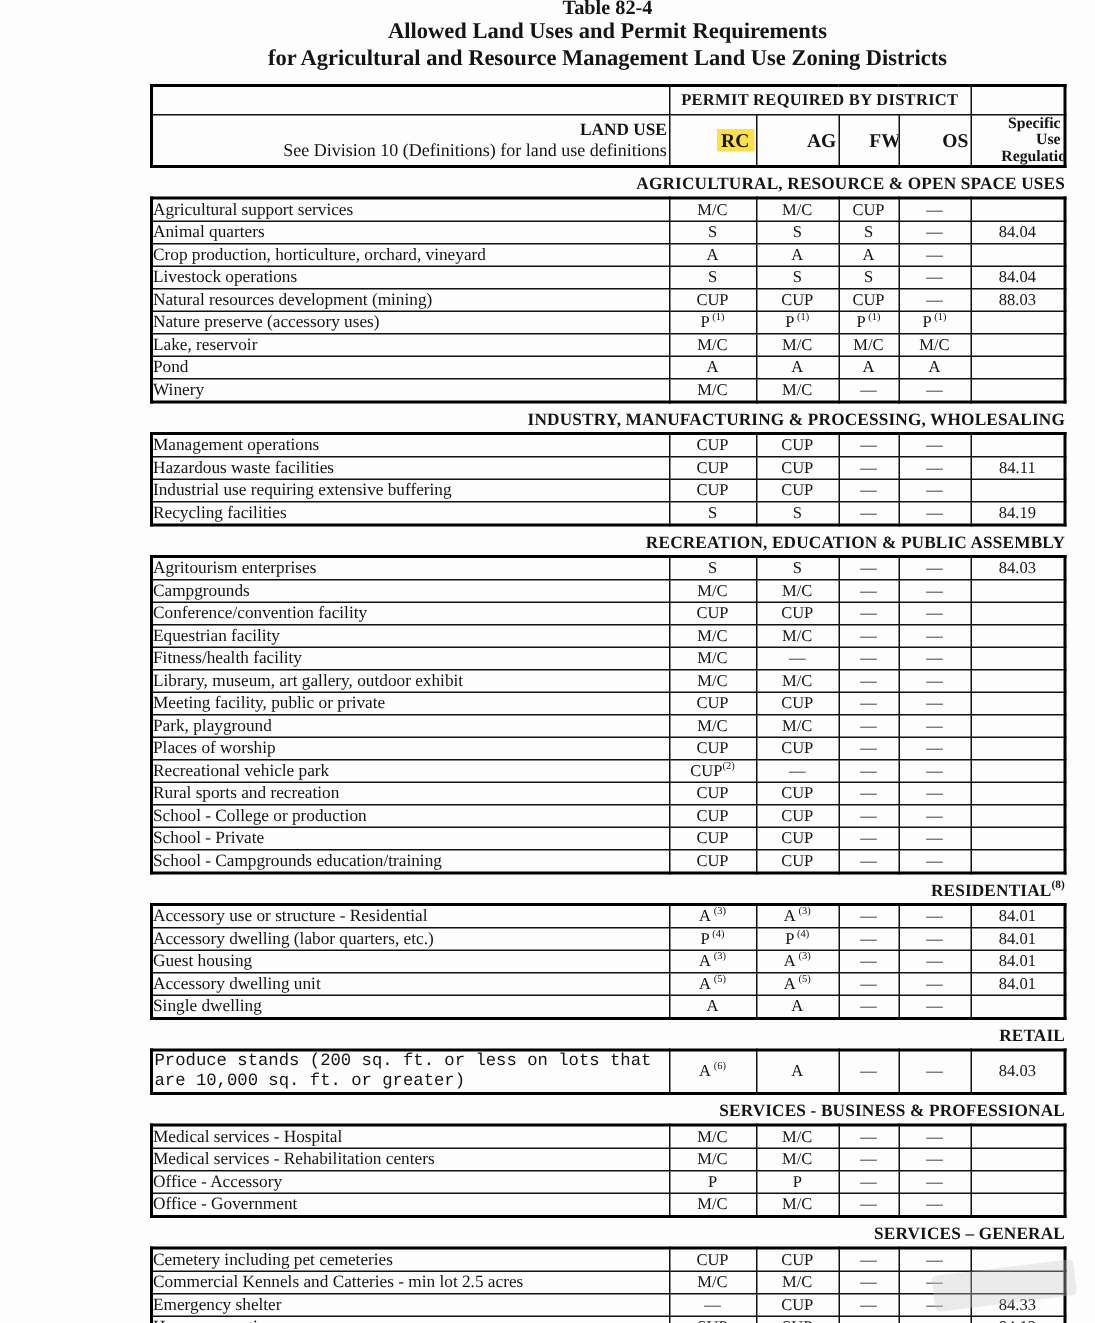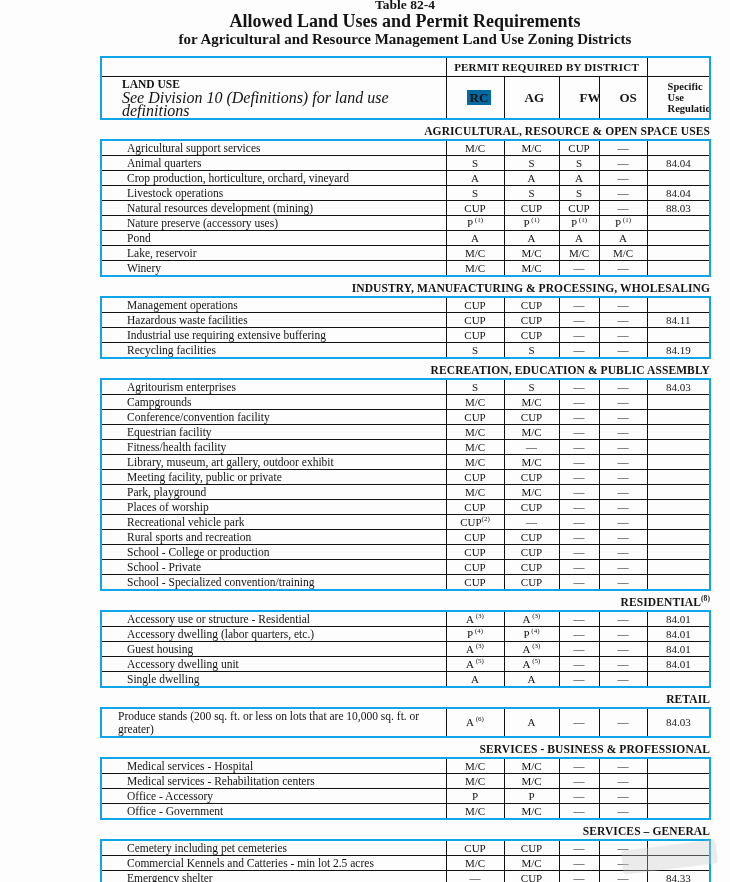--- a/index.html
+++ b/index.html
@@ -4,48 +4,48 @@
 <style>
   html,body{margin:0;padding:0;}
   body{
     width:730px;height:882px;overflow:hidden;position:relative;
     background:#fdfdfd;color:#141414;
     font-family:"Liberation Serif", serif;
   }
   .doc{position:absolute;left:100px;top:0;width:610px;}
   .titles{text-align:center;font-weight:bold;}
   .t1{font-size:13.5px;line-height:14px;margin-top:-2px;}
-  .t2{font-size:18px;line-height:18px;}
+  .t2{font-size:15px;line-height:18px;}
   .t3{font-size:15px;line-height:18px;}
   table.tbl{
     border-collapse:collapse;table-layout:fixed;width:609px;
-    border:2px solid #0ea5e9;
+    border:2px solid #000000;
   }
   table.tbl td{border:1px solid #111;overflow:hidden;}
   col.c0{width:345px}col.c1{width:58px}col.c2{width:55px}
   col.c3{width:40px}col.c4{width:48px}col.c5{width:63px}
   
   .hdr{margin-top:8px;}
   .hrowA td{height:16px;}
   .banner{font-weight:bold;font-size:11px;text-align:center;letter-spacing:.2px;}
-  .hrowB td{height:29px;text-align:left;vertical-align:middle;padding-left:20px;}
+  .hrowB td{height:29px;text-align:right;vertical-align:middle;padding-left:20px;}
   .lu-title{font-weight:bold;font-size:11.5px;line-height:13px;}
-  .lu-sub{font-style:italic;font-size:16px;line-height:13px;}
+  .lu-sub{font-size:12px;line-height:13px;}
   .dist{font-weight:bold;font-size:13px;}
   .hl{padding:0 3px;}
   .spec-head{font-weight:bold;font-size:10.5px;line-height:11px;padding:0 2px;}
   
   .sec-h{font-weight:bold;font-size:11.5px;line-height:12px;margin:5px 0 2px 0;letter-spacing:.1px;text-align:right;}
   .sec-h sup{font-size:7.5px;}
   
   .sec td{height:14px;padding:0;font-size:11px;line-height:13px;vertical-align:middle;}
-  .sec td.lu{text-align:left;padding-left:25px;font-size:11.5px;}
+  .sec td.lu{text-align:left;padding-left:0;font-size:11.5px;}
   .sec td.val, .sec td.spec{text-align:center;}
   .sec tr.tall td{height:27px;}
-  .sec tr.tall td.lu{padding-left:16px;padding-right:2px;line-height:12.5px;}
+  .sec tr.tall td.lu{padding-left:1px;padding-right:2px;line-height:12.5px;font-family:Liberation Mono, monospace;}
   sup{font-size:7px;vertical-align:super;line-height:0;}
   .watermark{
     position:absolute;left:622px;top:845px;width:95px;height:24px;
     background:#c9c9c9;opacity:.35;transform:rotate(-7deg);
     border-radius:3px;z-index:5;pointer-events:none;
   }
 </style>
 </head>
 <body>
 
@@ -71,21 +71,21 @@
       <tr class="hrowA">
         <td></td>
         <td class="banner" colspan="4">PERMIT REQUIRED BY DISTRICT</td>
         <td></td>
       </tr>
       <tr class="hrowB">
         <td>
           <div class="lu-title">LAND USE</div>
           <div class="lu-sub">See Division 10 (Definitions) for land use definitions</div>
         </td>
-        <td class="dist"><span class="hl" style="background: #0369a1;">RC</span></td>
+        <td class="dist"><span class="hl" style="background: #fde047;">RC</span></td>
         <td class="dist">AG</td>
         <td class="dist">FW</td>
         <td class="dist">OS</td>
         <td class="spec-head">Specific Use Regulations</td>
       </tr>
     </tbody>
   </table>
 
   <div id="sections">
       <div class="sec-h">AGRICULTURAL, RESOURCE &amp; OPEN SPACE USES</div>
@@ -141,33 +141,33 @@
           </tr>
           <tr>
             <td class="lu">Nature preserve (accessory uses)</td>
             <td class="val">P<sup> (1)</sup></td>
             <td class="val">P<sup> (1)</sup></td>
             <td class="val">P<sup> (1)</sup></td>
             <td class="val">P<sup> (1)</sup></td>
             <td class="spec"></td>
           </tr>
           <tr>
+            <td class="lu">Lake, reservoir</td>
+            <td class="val">M/C</td>
+            <td class="val">M/C</td>
+            <td class="val">M/C</td>
+            <td class="val">M/C</td>
+            <td class="spec"></td>
+          </tr>
+          <tr>
             <td class="lu">Pond</td>
             <td class="val">A</td>
             <td class="val">A</td>
             <td class="val">A</td>
             <td class="val">A</td>
-            <td class="spec"></td>
-          </tr>
-          <tr>
-            <td class="lu">Lake, reservoir</td>
-            <td class="val">M/C</td>
-            <td class="val">M/C</td>
-            <td class="val">M/C</td>
-            <td class="val">M/C</td>
             <td class="spec"></td>
           </tr>
           <tr>
             <td class="lu">Winery</td>
             <td class="val">M/C</td>
             <td class="val">M/C</td>
             <td class="val">—</td>
             <td class="val">—</td>
             <td class="spec"></td>
           </tr>
@@ -327,21 +327,21 @@
           </tr>
           <tr>
             <td class="lu">School - Private</td>
             <td class="val">CUP</td>
             <td class="val">CUP</td>
             <td class="val">—</td>
             <td class="val">—</td>
             <td class="spec"></td>
           </tr>
           <tr>
-            <td class="lu">School - Specialized convention/training</td>
+            <td class="lu">School - Campgrounds education/training</td>
             <td class="val">CUP</td>
             <td class="val">CUP</td>
             <td class="val">—</td>
             <td class="val">—</td>
             <td class="spec"></td>
           </tr>
         </tbody>
       </table>
       <div class="sec-h">RESIDENTIAL<sup>(8)</sup></div>
       <table class="tbl sec">

